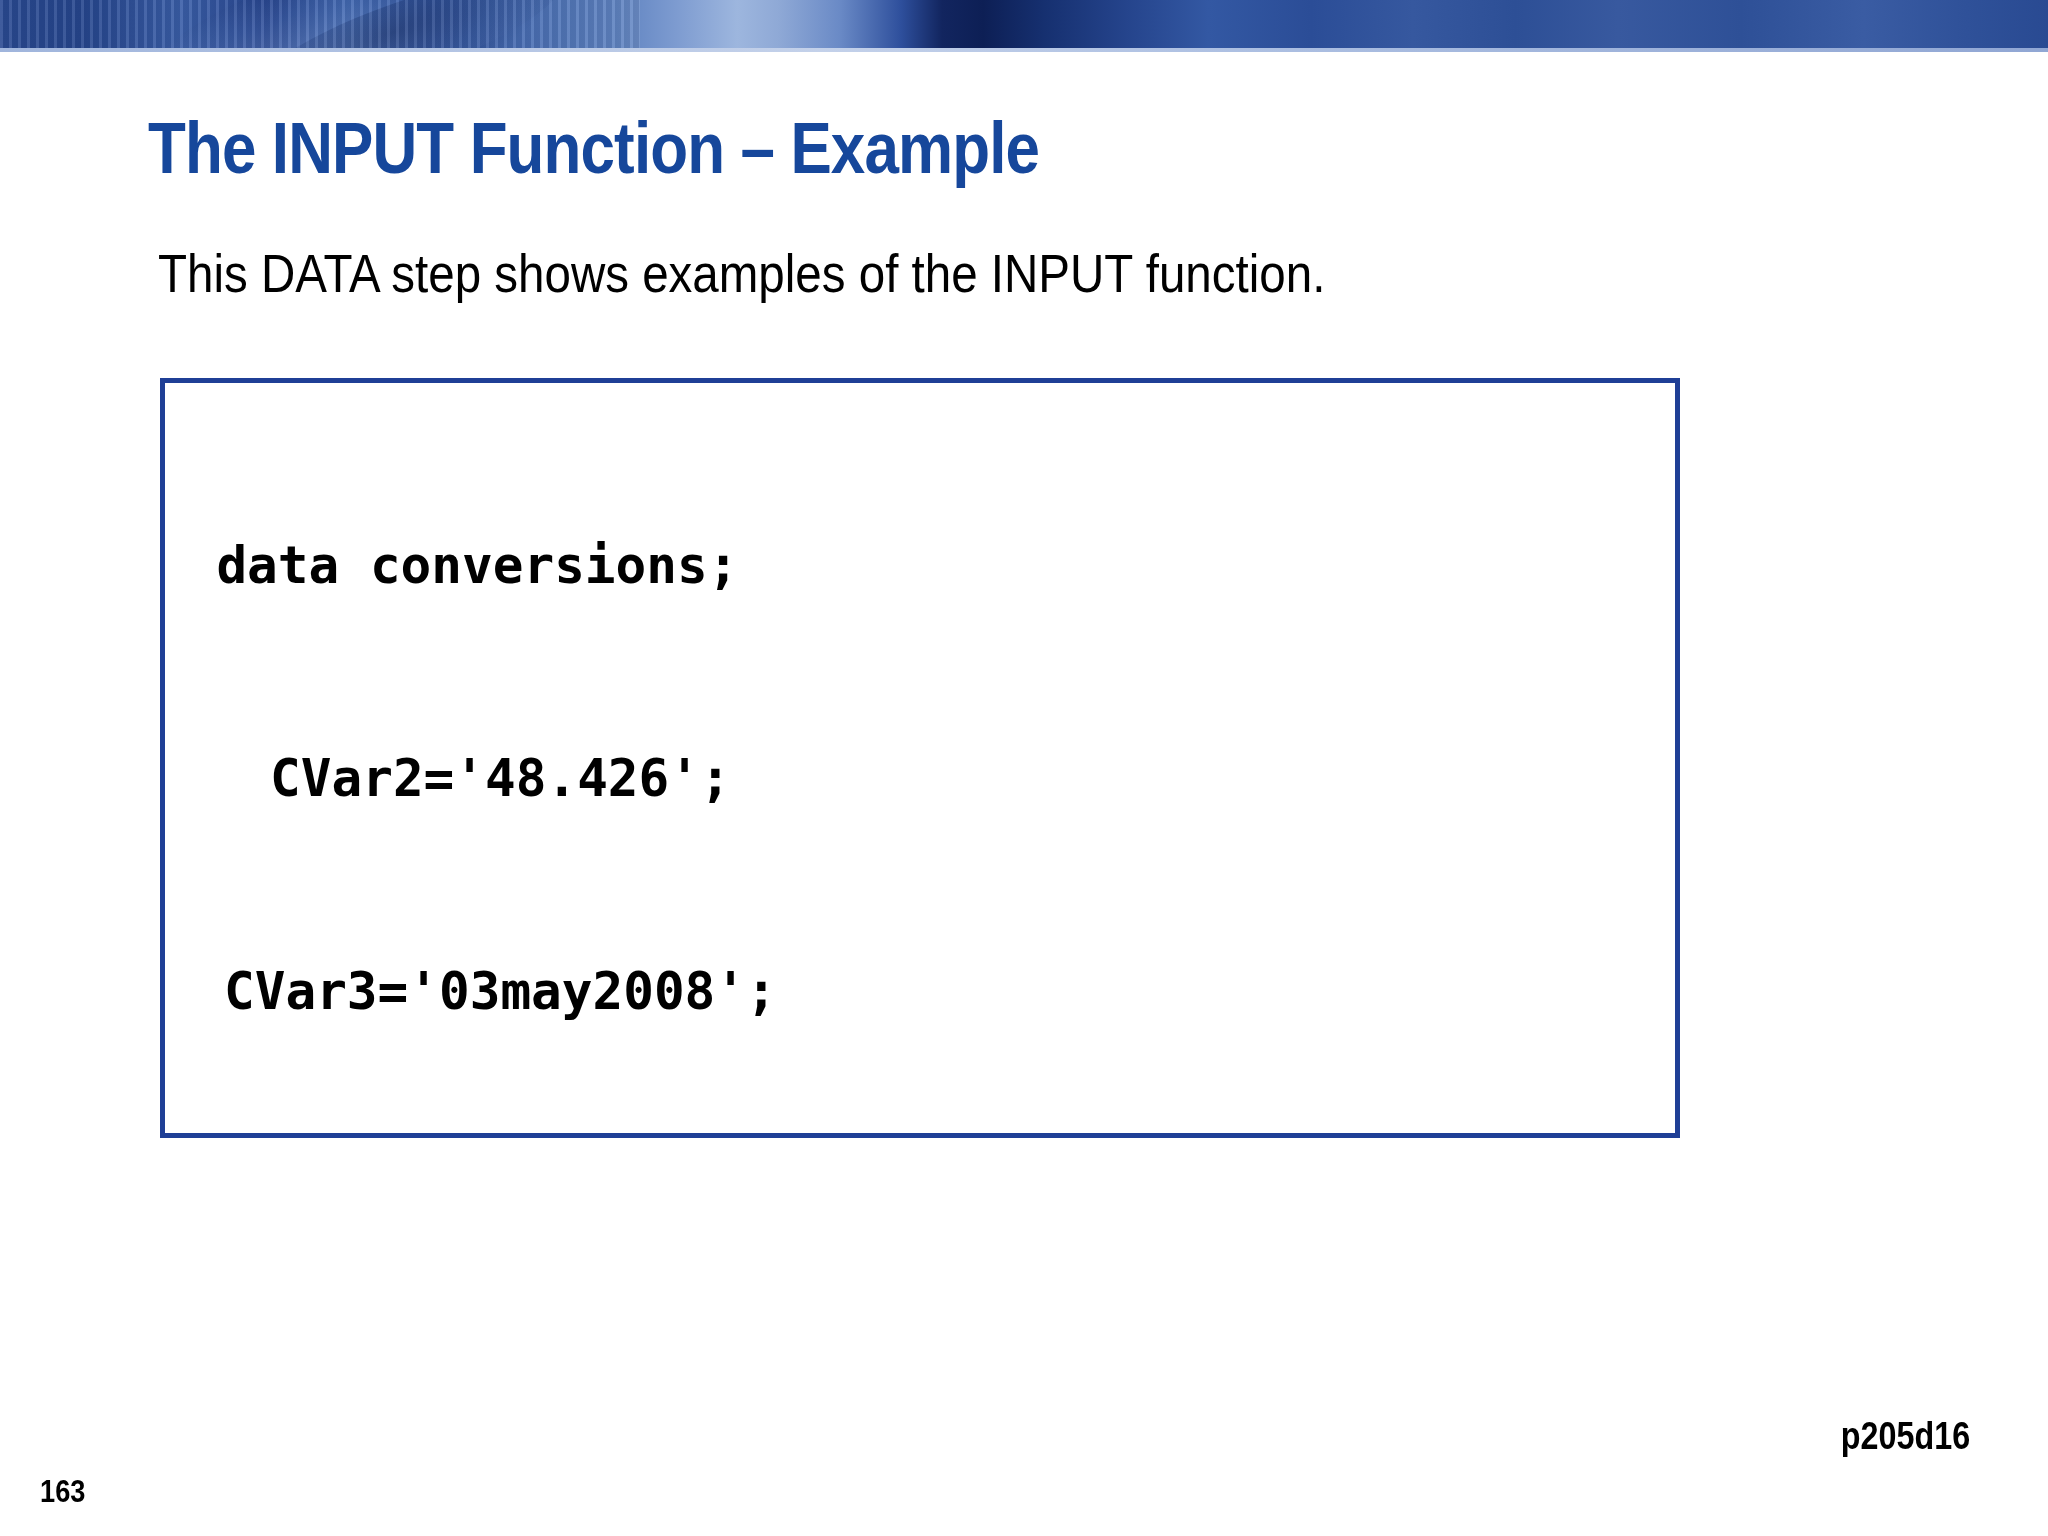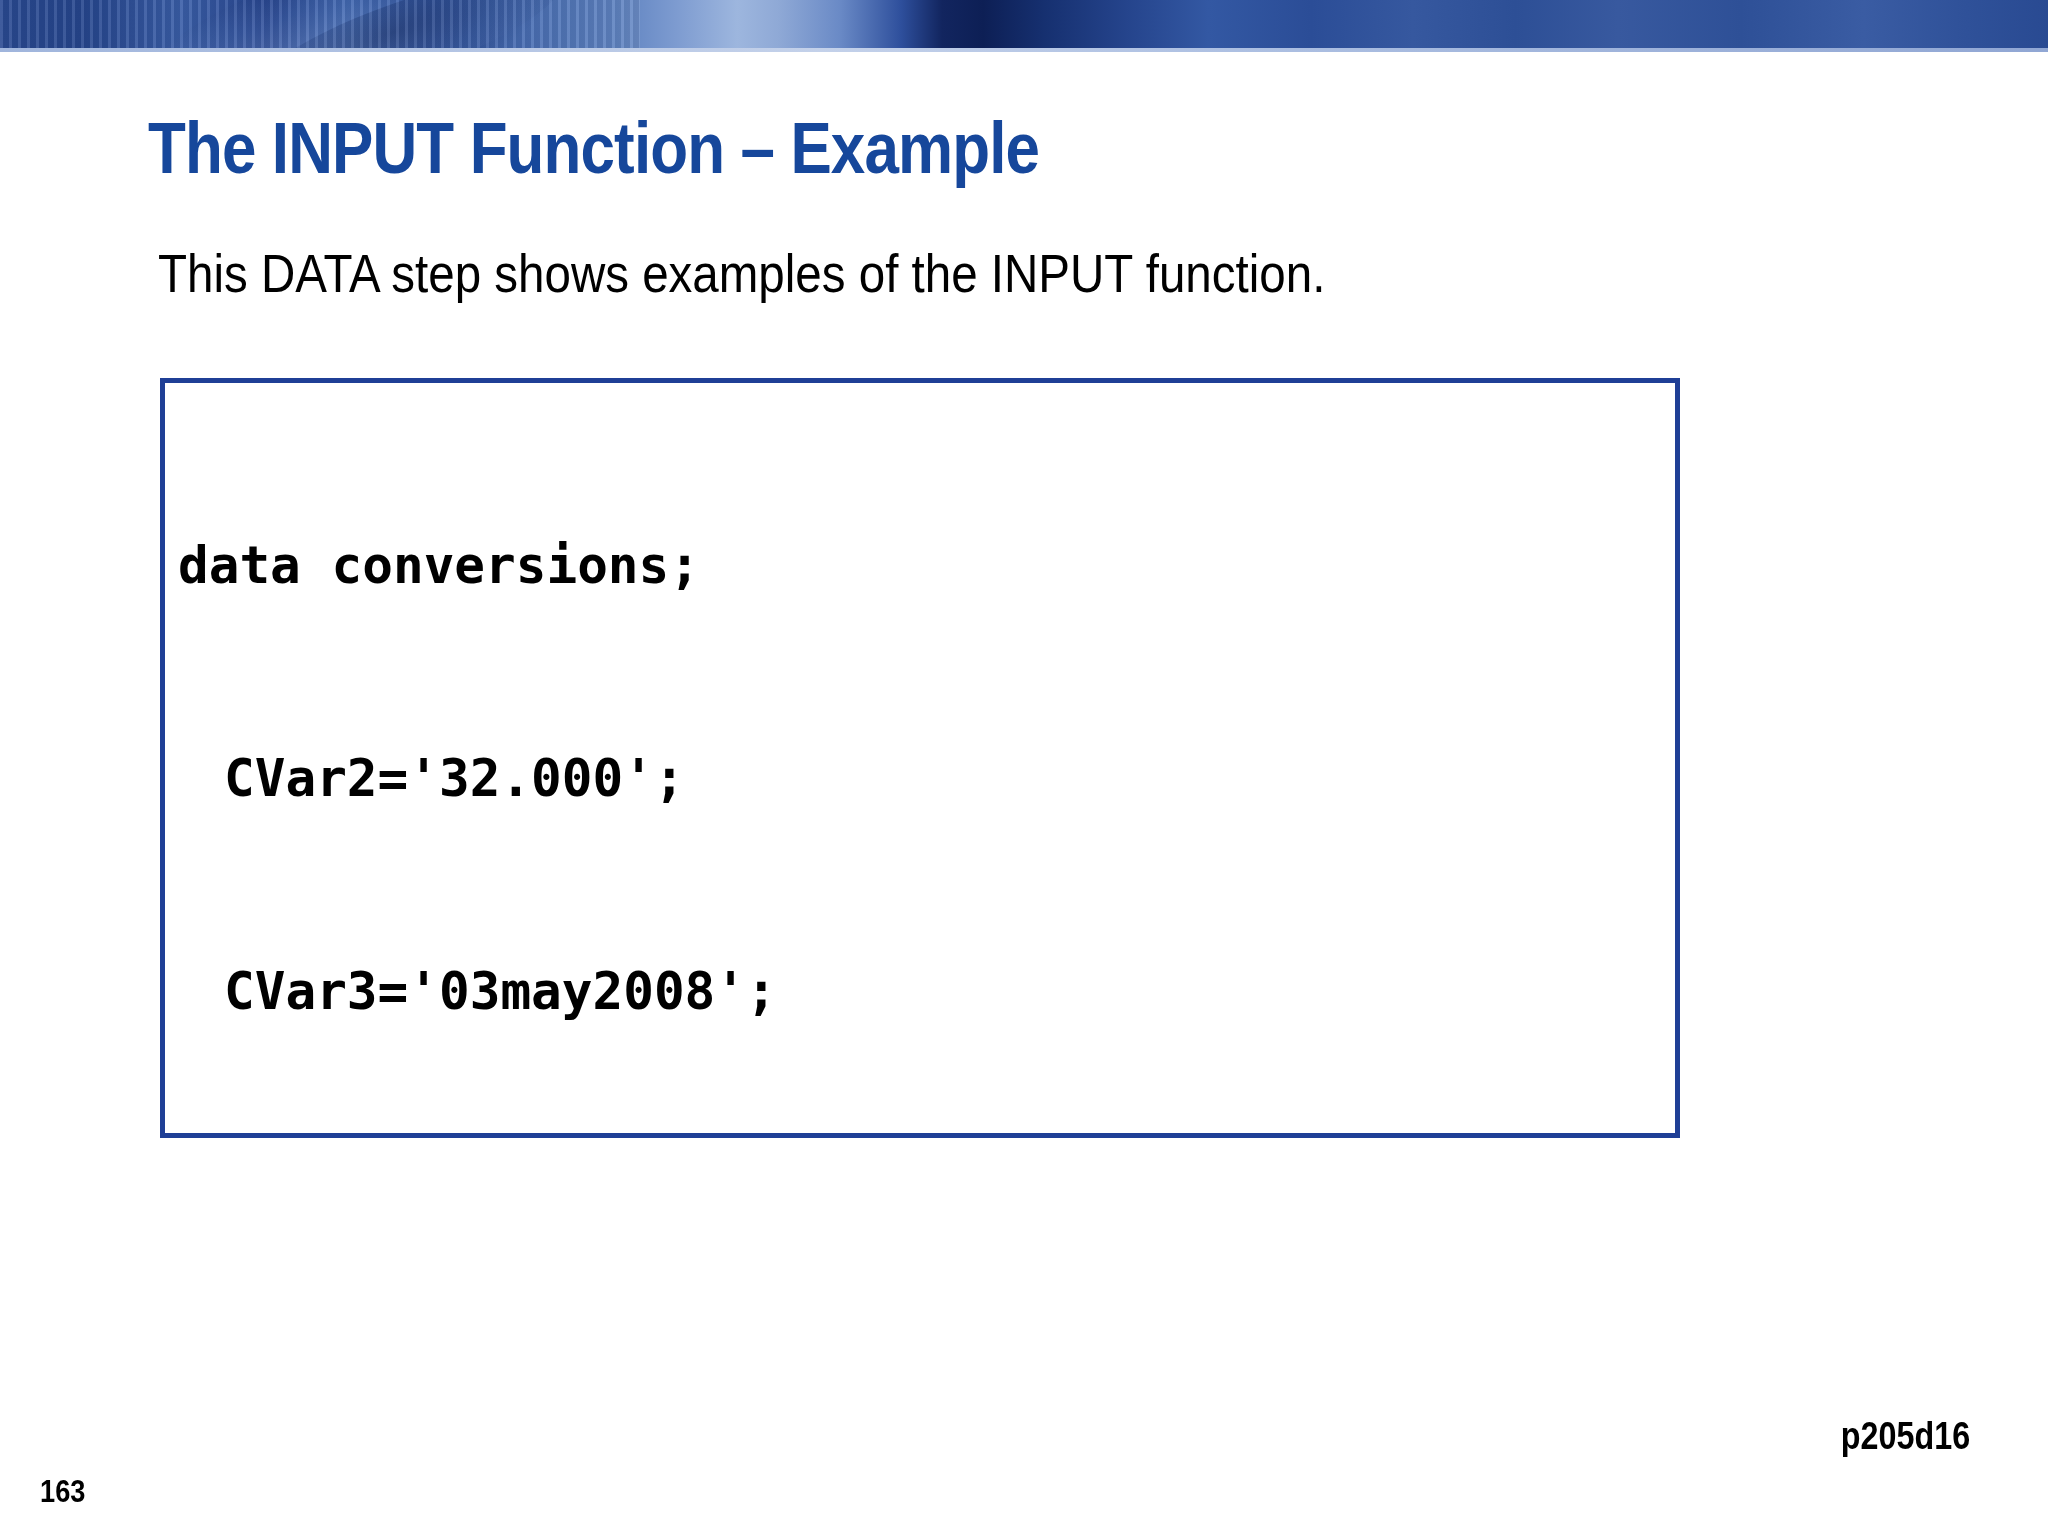--- a/index.html
+++ b/index.html
@@ -142,21 +142,21 @@
     position: absolute;
     left: 178px;
     top: 388px;
     font-family: "DejaVu Sans Mono", "Liberation Mono", monospace;
     font-weight: bold;
     font-size: 51px;
     line-height: 71px;
     color: #000000;
     white-space: pre;
   }
-  .code .ln { display: block; height: 71px; }
+  .code .ln { display: block; height: 71px; text-align: center; }
   .code .ind { display: inline-block; width: 1.5ch; }
 
   
   .page-num {
     position: absolute;
     left: 40px;
     bottom: 26px;
     font-family: "Liberation Sans Narrow", "Liberation Sans", sans-serif;
     font-weight: bold;
     font-size: 32px;
@@ -187,21 +187,21 @@
 <div class="banner-bottomline"></div>
 
 <div class="title">The INPUT Function – Example</div>
 
 <div class="subtitle">This DATA step shows examples of the INPUT function.</div>
 
 <div class="codebox"></div>
 
 <div class="code">
   <span class="ln"><span>data conversions;</span></span>
-  <span class="ln"><span class="ind"></span><span>CVar2='32.000';</span></span>
+  <span class="ln"><span class="ind"></span><span>CVar2='48.426';</span></span>
   <span class="ln"><span class="ind"></span><span>CVar3='03may2008';</span></span>
   
   
   
   
   
 </div>
 
 <div class="page-num">163</div>
 <div class="doc-code">p205d16</div>

